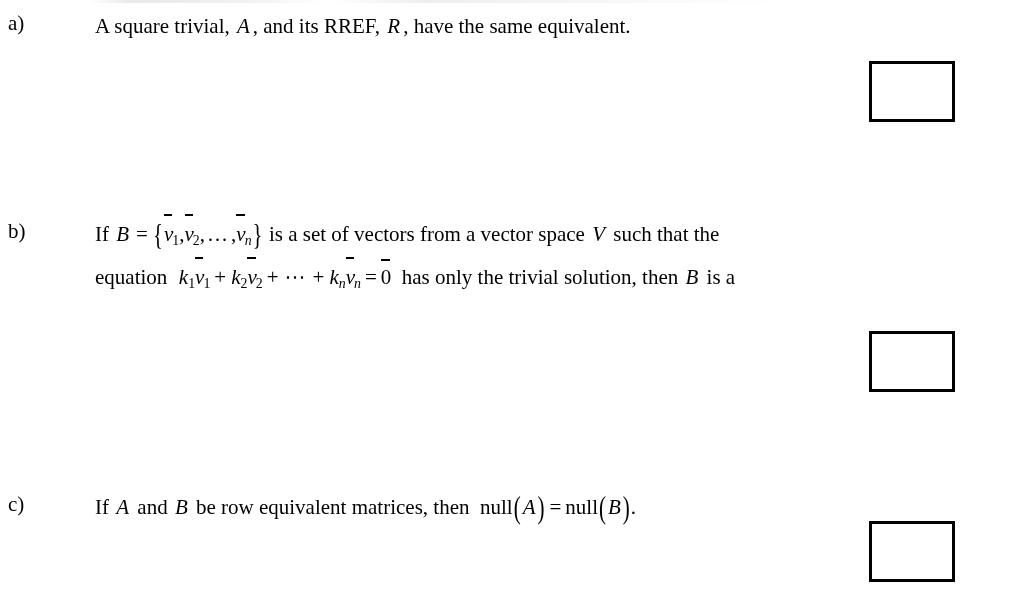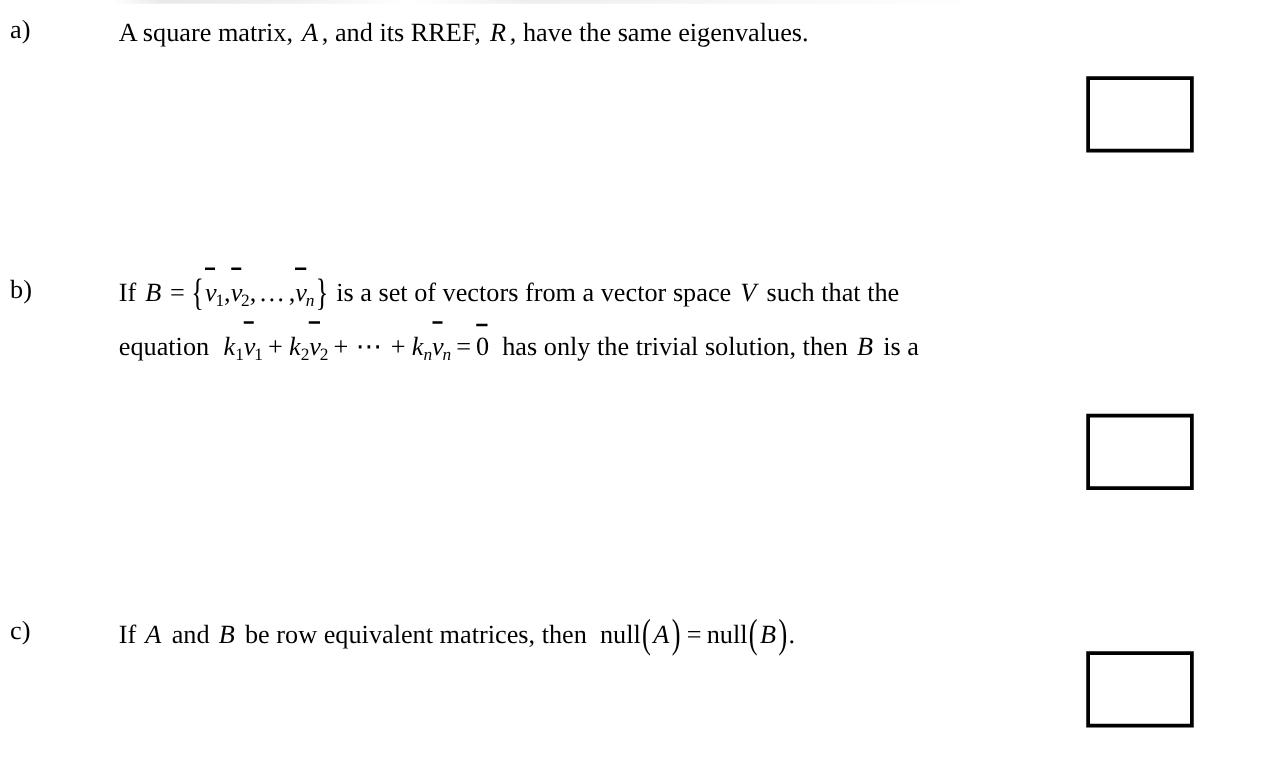--- a/index.html
+++ b/index.html
@@ -168,21 +168,21 @@
 </head>
 <body>
 
 <div class="page">
 
   <div class="scan-top-artifact"></div>
 
   <div class="question" style="top: 8px;">
     <div class="q-label">a)</div>
     <div class="q-body">
-      <div class="q-line"><span>A square matrix,</span>&nbsp;<span class="mi mi-sp">A</span><span>, and its RREF,</span>&nbsp;<span class="mi mi-sp">R</span><span>, have the same eigenvalues.</span></div>
+      <div class="q-line"><span>A square trivial,</span>&nbsp;<span class="mi mi-sp">A</span><span>, and its RREF,</span>&nbsp;<span class="mi mi-sp">R</span><span>, have the same equivalent.</span></div>
     </div>
   </div>
 
   <div class="ans-box" style="left: 869px; top: 61px;"></div>
 
   <div class="question" style="top: 216px;">
     <div class="q-label">b)</div>
     <div class="q-body">
 
       <div class="q-line"><span>If</span>&nbsp;<span class="mi mi-sp">B</span><span class="mop">=</span><span class="delim-brace">{</span><span class="vec"><span>v</span></span><span class="sub-up">1</span><span>,</span><span class="vec"><span>v</span></span><span class="sub-up">2</span><span>,</span><span class="dots">…</span><span>,</span><span class="vec"><span>v</span></span><span class="sub">n</span><span class="delim-brace">}</span>&nbsp;<span>is a set of vectors from a vector space</span>&nbsp;<span class="mi mi-sp">V</span>&nbsp;<span>such that the</span></div>

